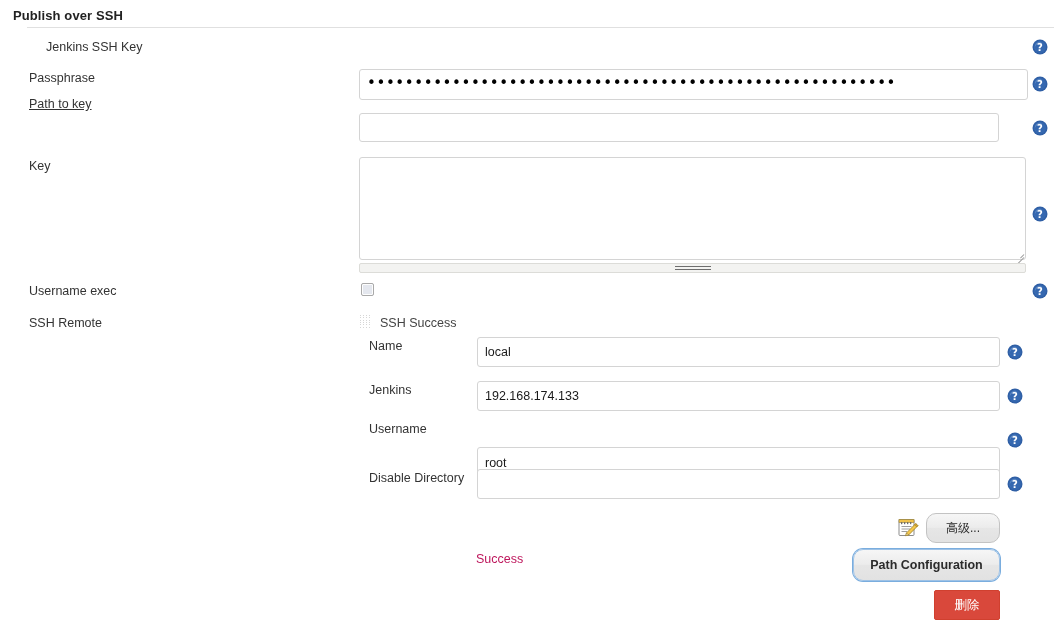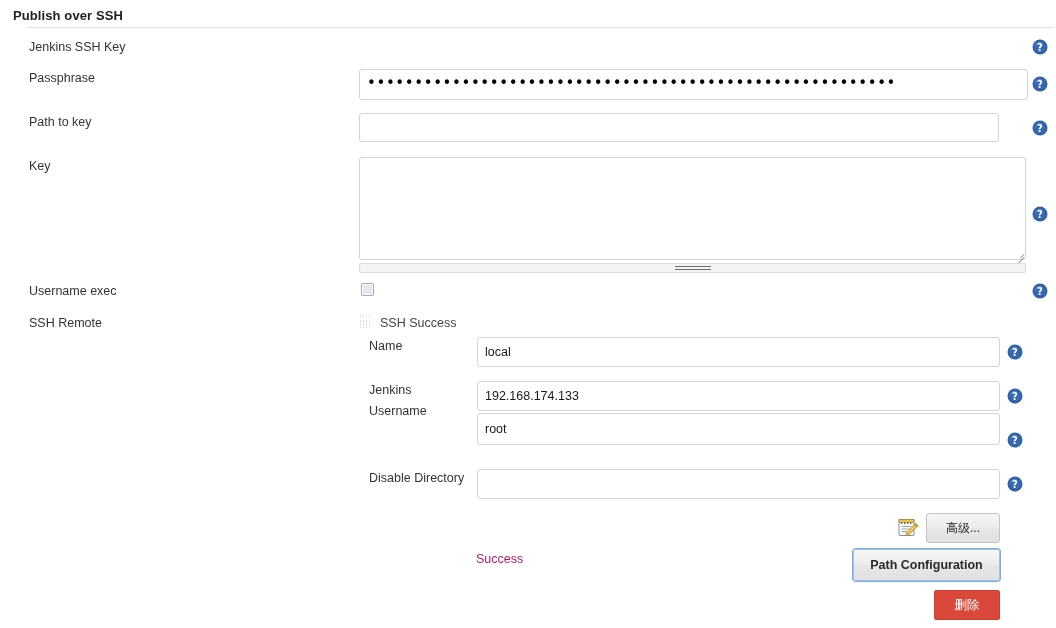--- a/index.html
+++ b/index.html
@@ -180,21 +180,21 @@
 
   
   .btn {
     position: absolute;
     box-sizing: border-box;
     font-family: "Liberation Sans", sans-serif;
     font-size: 12px;
     color: #2b2b2b;
     background: linear-gradient(to bottom, #f6f6f6 0%, #ececec 48%, #e6e6e6 50%, #e2e2e2 100%);
     border: 1px solid #c3c3c3;
-    border-radius: 3px;
+    border-radius: 10px;
     cursor: pointer;
     text-align: center;
     white-space: nowrap;
   }
   .btn.focus {
     border: 1px solid #9ec2e6;
     box-shadow: 0 0 0 1px #7aadde;
     font-weight: bold;
   }
   .btn.danger {
@@ -216,21 +216,21 @@
     color: #be185d;
     white-space: nowrap;
   }
 </style>
 </head>
 <body>
 
 <div class="section-header">Publish over SSH</div>
 <div class="section-rule"></div>
 
-<div class="row-label" style="top:40px;">Jenkins SSH Key</div>
+<div class="row-label" style="top:40px;margin-left:17px;">Jenkins SSH Key</div>
 <div class="help" style="left:1032px; top:39px;">
   <svg width="16" height="16" viewBox="0 0 16 16" aria-hidden="true">
     <circle cx="8" cy="8" r="7.5" fill="#2f5fa5"></circle>
     <circle cx="8" cy="8" r="6" fill="#3568b0"></circle>
     <path d="M8 2.8c-2.9 0-5.2 2.3-5.2 5.2 0 1.1.3 2.1.9 2.9C2.2 9.8 2.6 7.6 4 6.2c1.7-1.7 4.3-1.8 5.9-.4.2-1.6-.7-2.9-1.9-3z" fill="#6f96cd" opacity=".65"></path>
     <text x="8" y="11.8" font-family="DejaVu Sans, sans-serif" font-size="10" font-weight="bold" fill="#ffffff" text-anchor="middle">?</text>
   </svg>
 </div>
 
 <div class="row-label" style="top:71px;">Passphrase</div>
@@ -239,21 +239,21 @@
 </div>
 <div class="help" style="left:1032px; top:76px;">
   <svg width="16" height="16" viewBox="0 0 16 16" aria-hidden="true">
     <circle cx="8" cy="8" r="7.5" fill="#2f5fa5"></circle>
     <circle cx="8" cy="8" r="6" fill="#3568b0"></circle>
     <path d="M8 2.8c-2.9 0-5.2 2.3-5.2 5.2 0 1.1.3 2.1.9 2.9C2.2 9.8 2.6 7.6 4 6.2c1.7-1.7 4.3-1.8 5.9-.4.2-1.6-.7-2.9-1.9-3z" fill="#6f96cd" opacity=".65"></path>
     <text x="8" y="11.8" font-family="DejaVu Sans, sans-serif" font-size="10" font-weight="bold" fill="#ffffff" text-anchor="middle">?</text>
   </svg>
 </div>
 
-<div class="row-label" style="top:115px;">Path to key</div>
+<div class="row-label" style="top:97px;text-decoration:underline;">Path to key</div>
 <input class="txt" type="text" style="left: 359px; top: 113px; width: 640px; height: 29px;" value="">
 <div class="help" style="left:1032px; top:120px;">
   <svg width="16" height="16" viewBox="0 0 16 16" aria-hidden="true">
     <circle cx="8" cy="8" r="7.5" fill="#2f5fa5"></circle>
     <circle cx="8" cy="8" r="6" fill="#3568b0"></circle>
     <path d="M8 2.8c-2.9 0-5.2 2.3-5.2 5.2 0 1.1.3 2.1.9 2.9C2.2 9.8 2.6 7.6 4 6.2c1.7-1.7 4.3-1.8 5.9-.4.2-1.6-.7-2.9-1.9-3z" fill="#6f96cd" opacity=".65"></path>
     <text x="8" y="11.8" font-family="DejaVu Sans, sans-serif" font-size="10" font-weight="bold" fill="#ffffff" text-anchor="middle">?</text>
   </svg>
 </div>
 
@@ -334,22 +334,22 @@
 <input class="txt" type="text" style="left: 477px; top: 381px; width: 523px; height: 30px;" value="192.168.174.133">
 <div class="help" style="left:1007px; top:388px;">
   <svg width="16" height="16" viewBox="0 0 16 16" aria-hidden="true">
     <circle cx="8" cy="8" r="7.5" fill="#2f5fa5"></circle>
     <circle cx="8" cy="8" r="6" fill="#3568b0"></circle>
     <path d="M8 2.8c-2.9 0-5.2 2.3-5.2 5.2 0 1.1.3 2.1.9 2.9C2.2 9.8 2.6 7.6 4 6.2c1.7-1.7 4.3-1.8 5.9-.4.2-1.6-.7-2.9-1.9-3z" fill="#6f96cd" opacity=".65"></path>
     <text x="8" y="11.8" font-family="DejaVu Sans, sans-serif" font-size="10" font-weight="bold" fill="#ffffff" text-anchor="middle">?</text>
   </svg>
 </div>
 
-<div class="sub-label" style="left:369px; top:404px;text-align:center;">Username</div>
-<input class="txt" type="text" style="left: 477px; top: 413px; width: 523px; height: 32px;" value="root">
+<div class="sub-label" style="left:369px; top:422px;text-align:center;">Username</div>
+<input class="txt" type="text" style="left: 477px; top: 447px; width: 523px; height: 32px;" value="root">
 <div class="help" style="left:1007px; top:432px;">
   <svg width="16" height="16" viewBox="0 0 16 16" aria-hidden="true">
     <circle cx="8" cy="8" r="7.5" fill="#2f5fa5"></circle>
     <circle cx="8" cy="8" r="6" fill="#3568b0"></circle>
     <path d="M8 2.8c-2.9 0-5.2 2.3-5.2 5.2 0 1.1.3 2.1.9 2.9C2.2 9.8 2.6 7.6 4 6.2c1.7-1.7 4.3-1.8 5.9-.4.2-1.6-.7-2.9-1.9-3z" fill="#6f96cd" opacity=".65"></path>
     <text x="8" y="11.8" font-family="DejaVu Sans, sans-serif" font-size="10" font-weight="bold" fill="#ffffff" text-anchor="middle">?</text>
   </svg>
 </div>
 
 <div class="sub-label" style="left:369px; top:471px;">Disable Directory</div>

